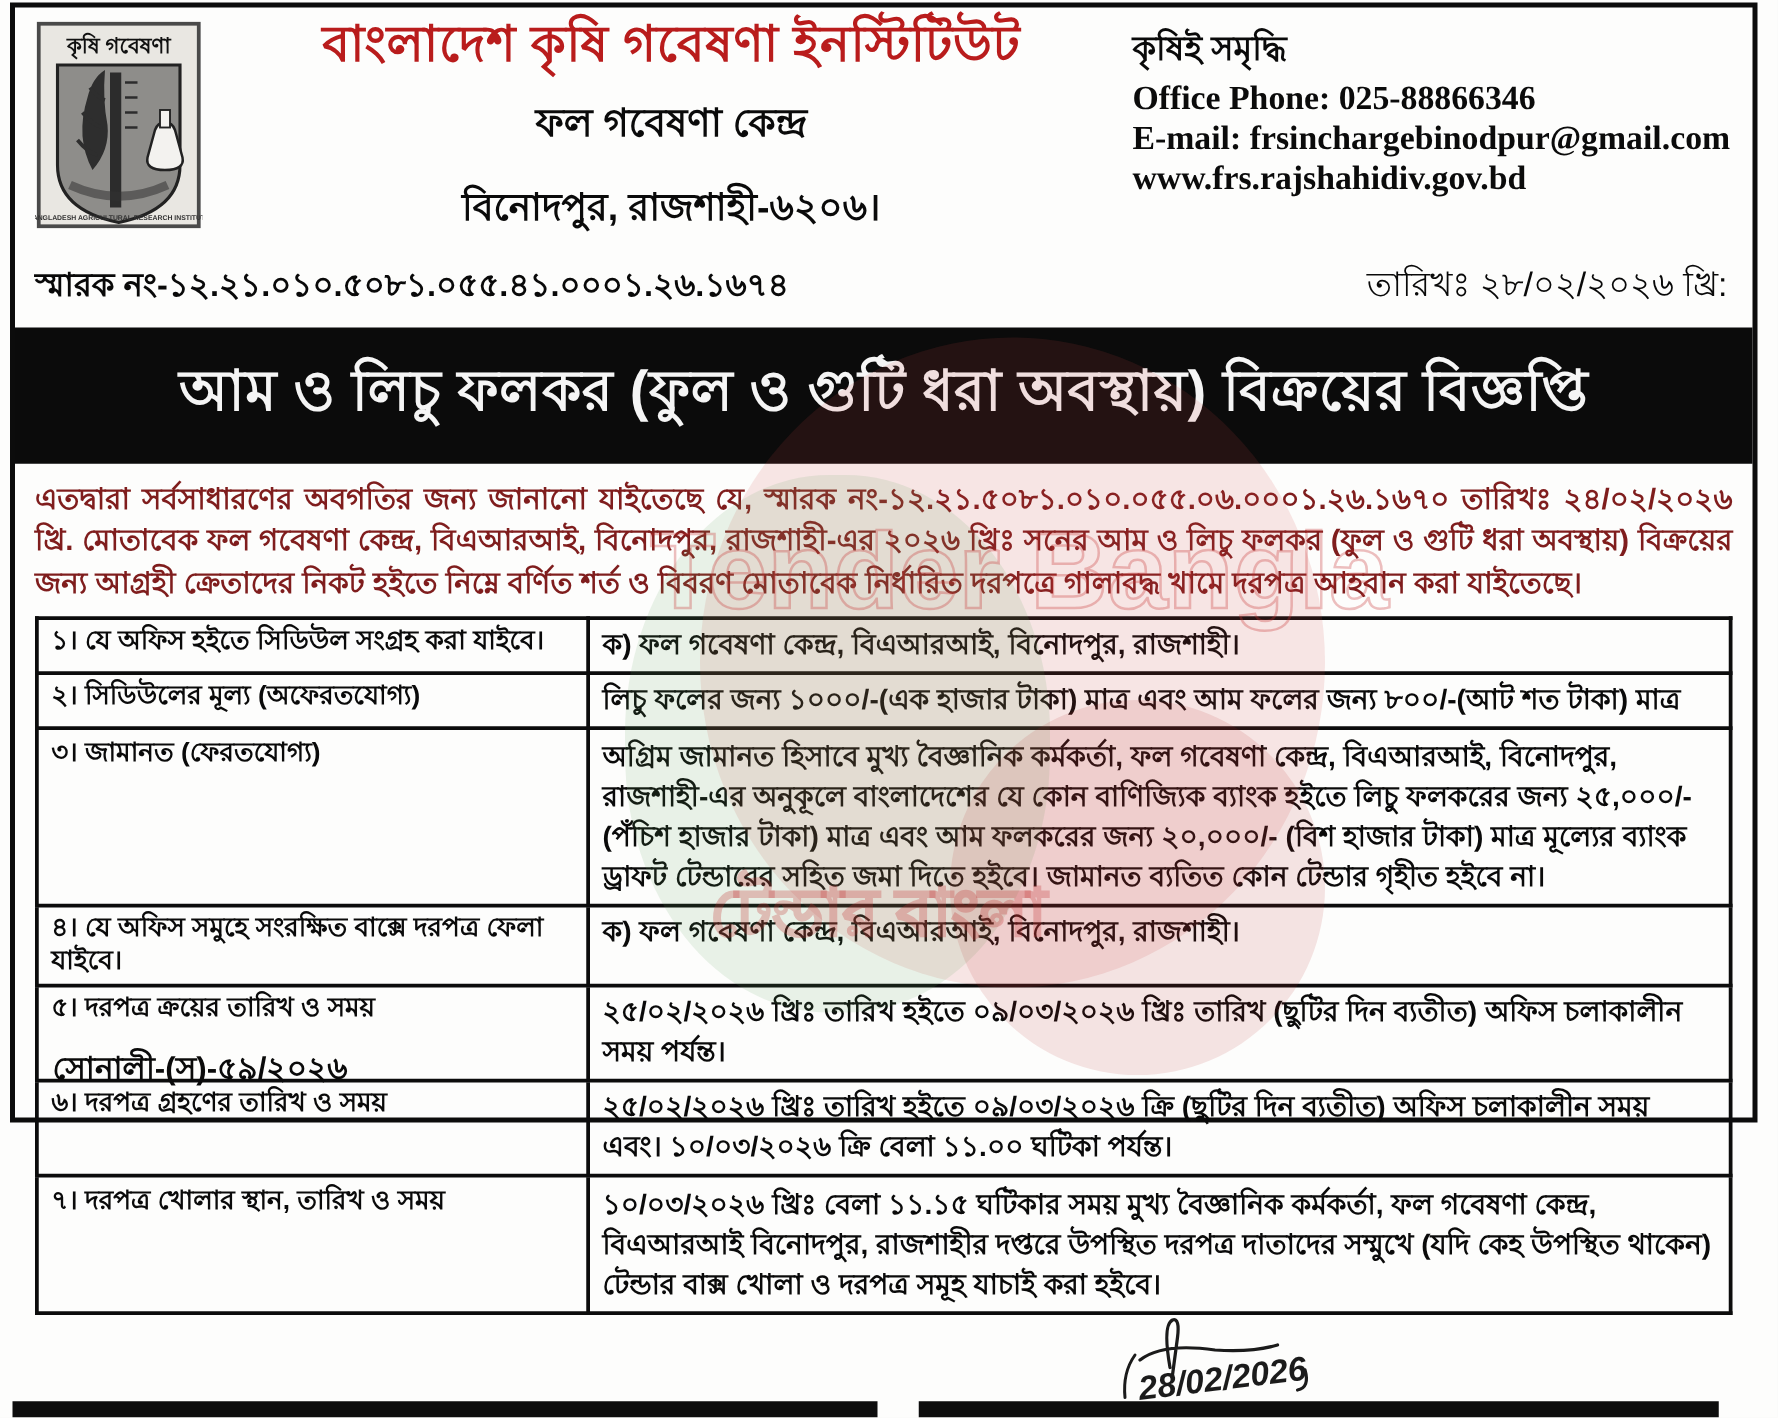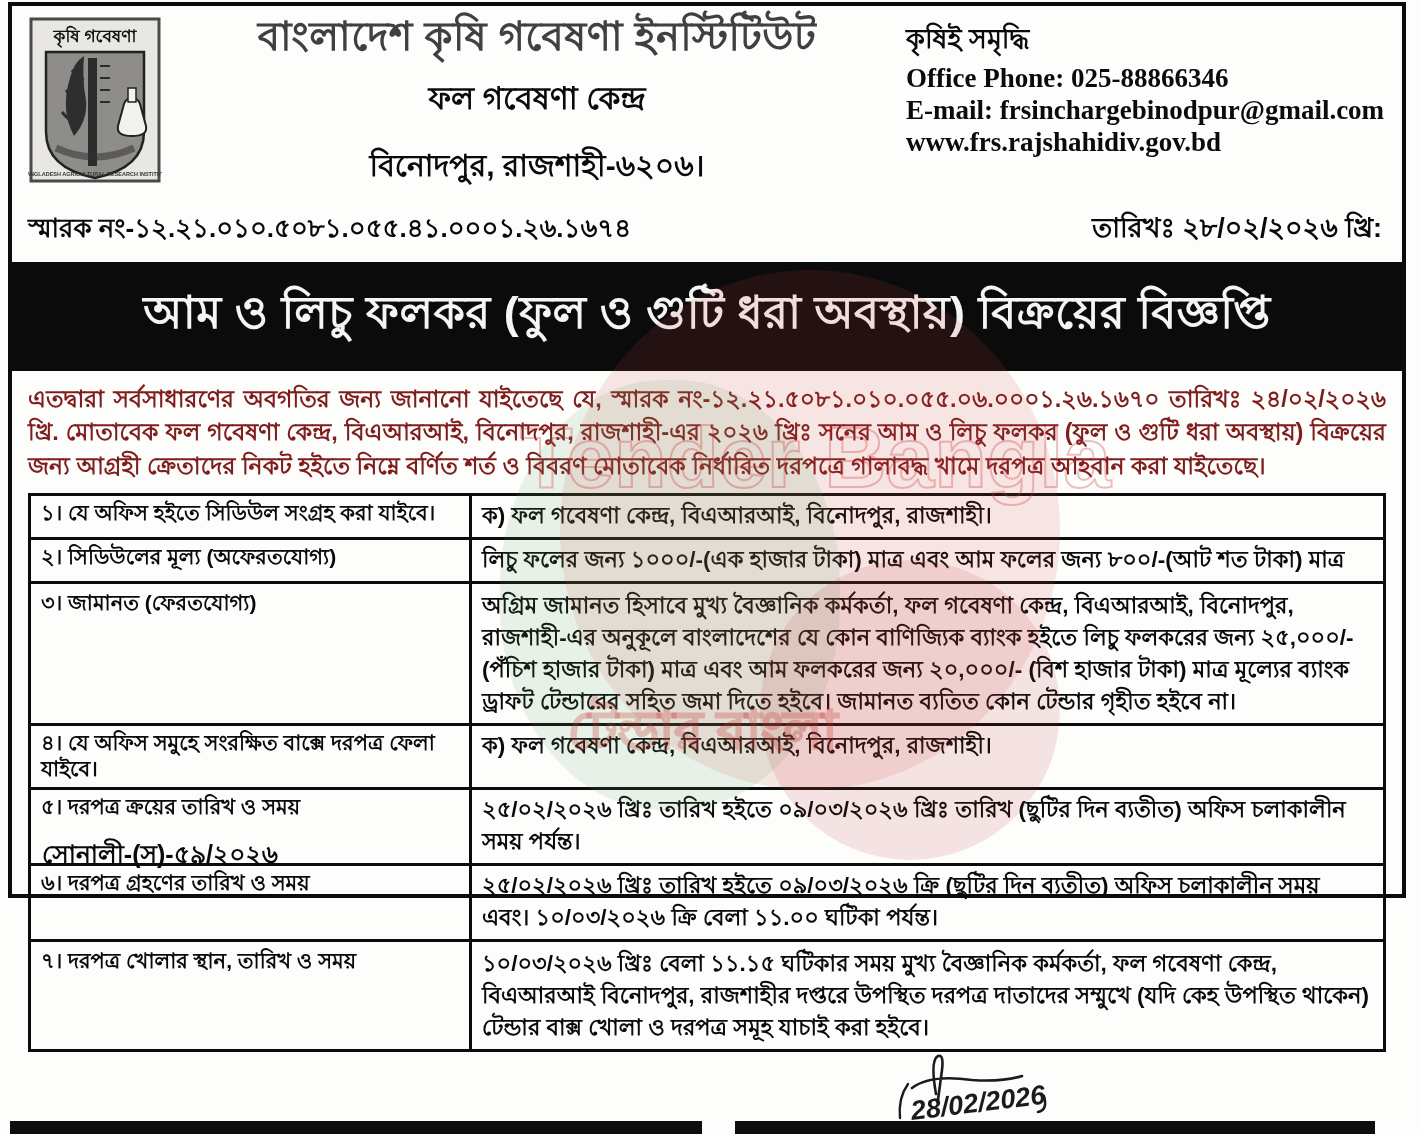--- a/index.html
+++ b/index.html
@@ -17,31 +17,31 @@
   .wm-text{font-weight:800;color:transparent;-webkit-text-stroke:2px rgba(200,45,45,0.30);white-space:nowrap;}
   .wm-text-top{left:520px;top:408px;font-size:86px;}
   .wm-text-bottom{left:568px;top:690px;font-size:52px;-webkit-text-stroke:2px rgba(195,50,50,0.28);}
 
   .content{position:relative;z-index:3;}
 
   
   .hdr{display:flex;align-items:flex-start;}
   .logo-box{width:140px;margin-top:4px;flex:none;}
   .hdr-center{flex:1;text-align:center;padding-top:2px;}
-  .org-name{font-size:40px;font-weight:800;line-height:1.1;letter-spacing:0.5px;color:#404040;}
+  .org-name{font-size:40px;font-weight:800;line-height:1.1;letter-spacing:0.5px;color:#b91c1c;}
   .center-name{font-size:31px;font-weight:800;margin-top:16px;color:#0a0a0a;}
   .center-addr{font-size:30px;font-weight:800;margin-top:16px;color:#0a0a0a;}
   .hdr-right{width:480px;flex:none;padding-top:6px;}
   .slogan{font-size:27px;font-weight:800;color:#0a0a0a;}
   .hdr-right .en{font-family:"Liberation Serif",serif;font-size:27px;font-weight:700;color:#0b0b0b;line-height:1.18;}
 
   
   .memo-row{display:flex;justify-content:space-between;align-items:flex-end;margin-top:14px;}
   .memo-no{font-size:26px;font-weight:800;color:#090909;}
-  .memo-date{font-size:27px;font-weight:700;color:#090909;padding-right:4px;}
+  .memo-date{font-size:27px;font-weight:400;color:#090909;padding-right:4px;}
 
   
   .banner{margin:10px -16px 0 -16px;background:#0b0b0b;color:#f5f5f5;text-align:center;
           font-size:45px;font-weight:800;padding:16px 4px 18px 4px;letter-spacing:0.5px;}
 
   
   .intro{margin-top:12px;font-size:23.5px;font-weight:700;color:#7f1d1d;text-align:justify;line-height:1.42;}
 
   
   table.terms{width:100%;border-collapse:collapse;margin-top:10px;}

